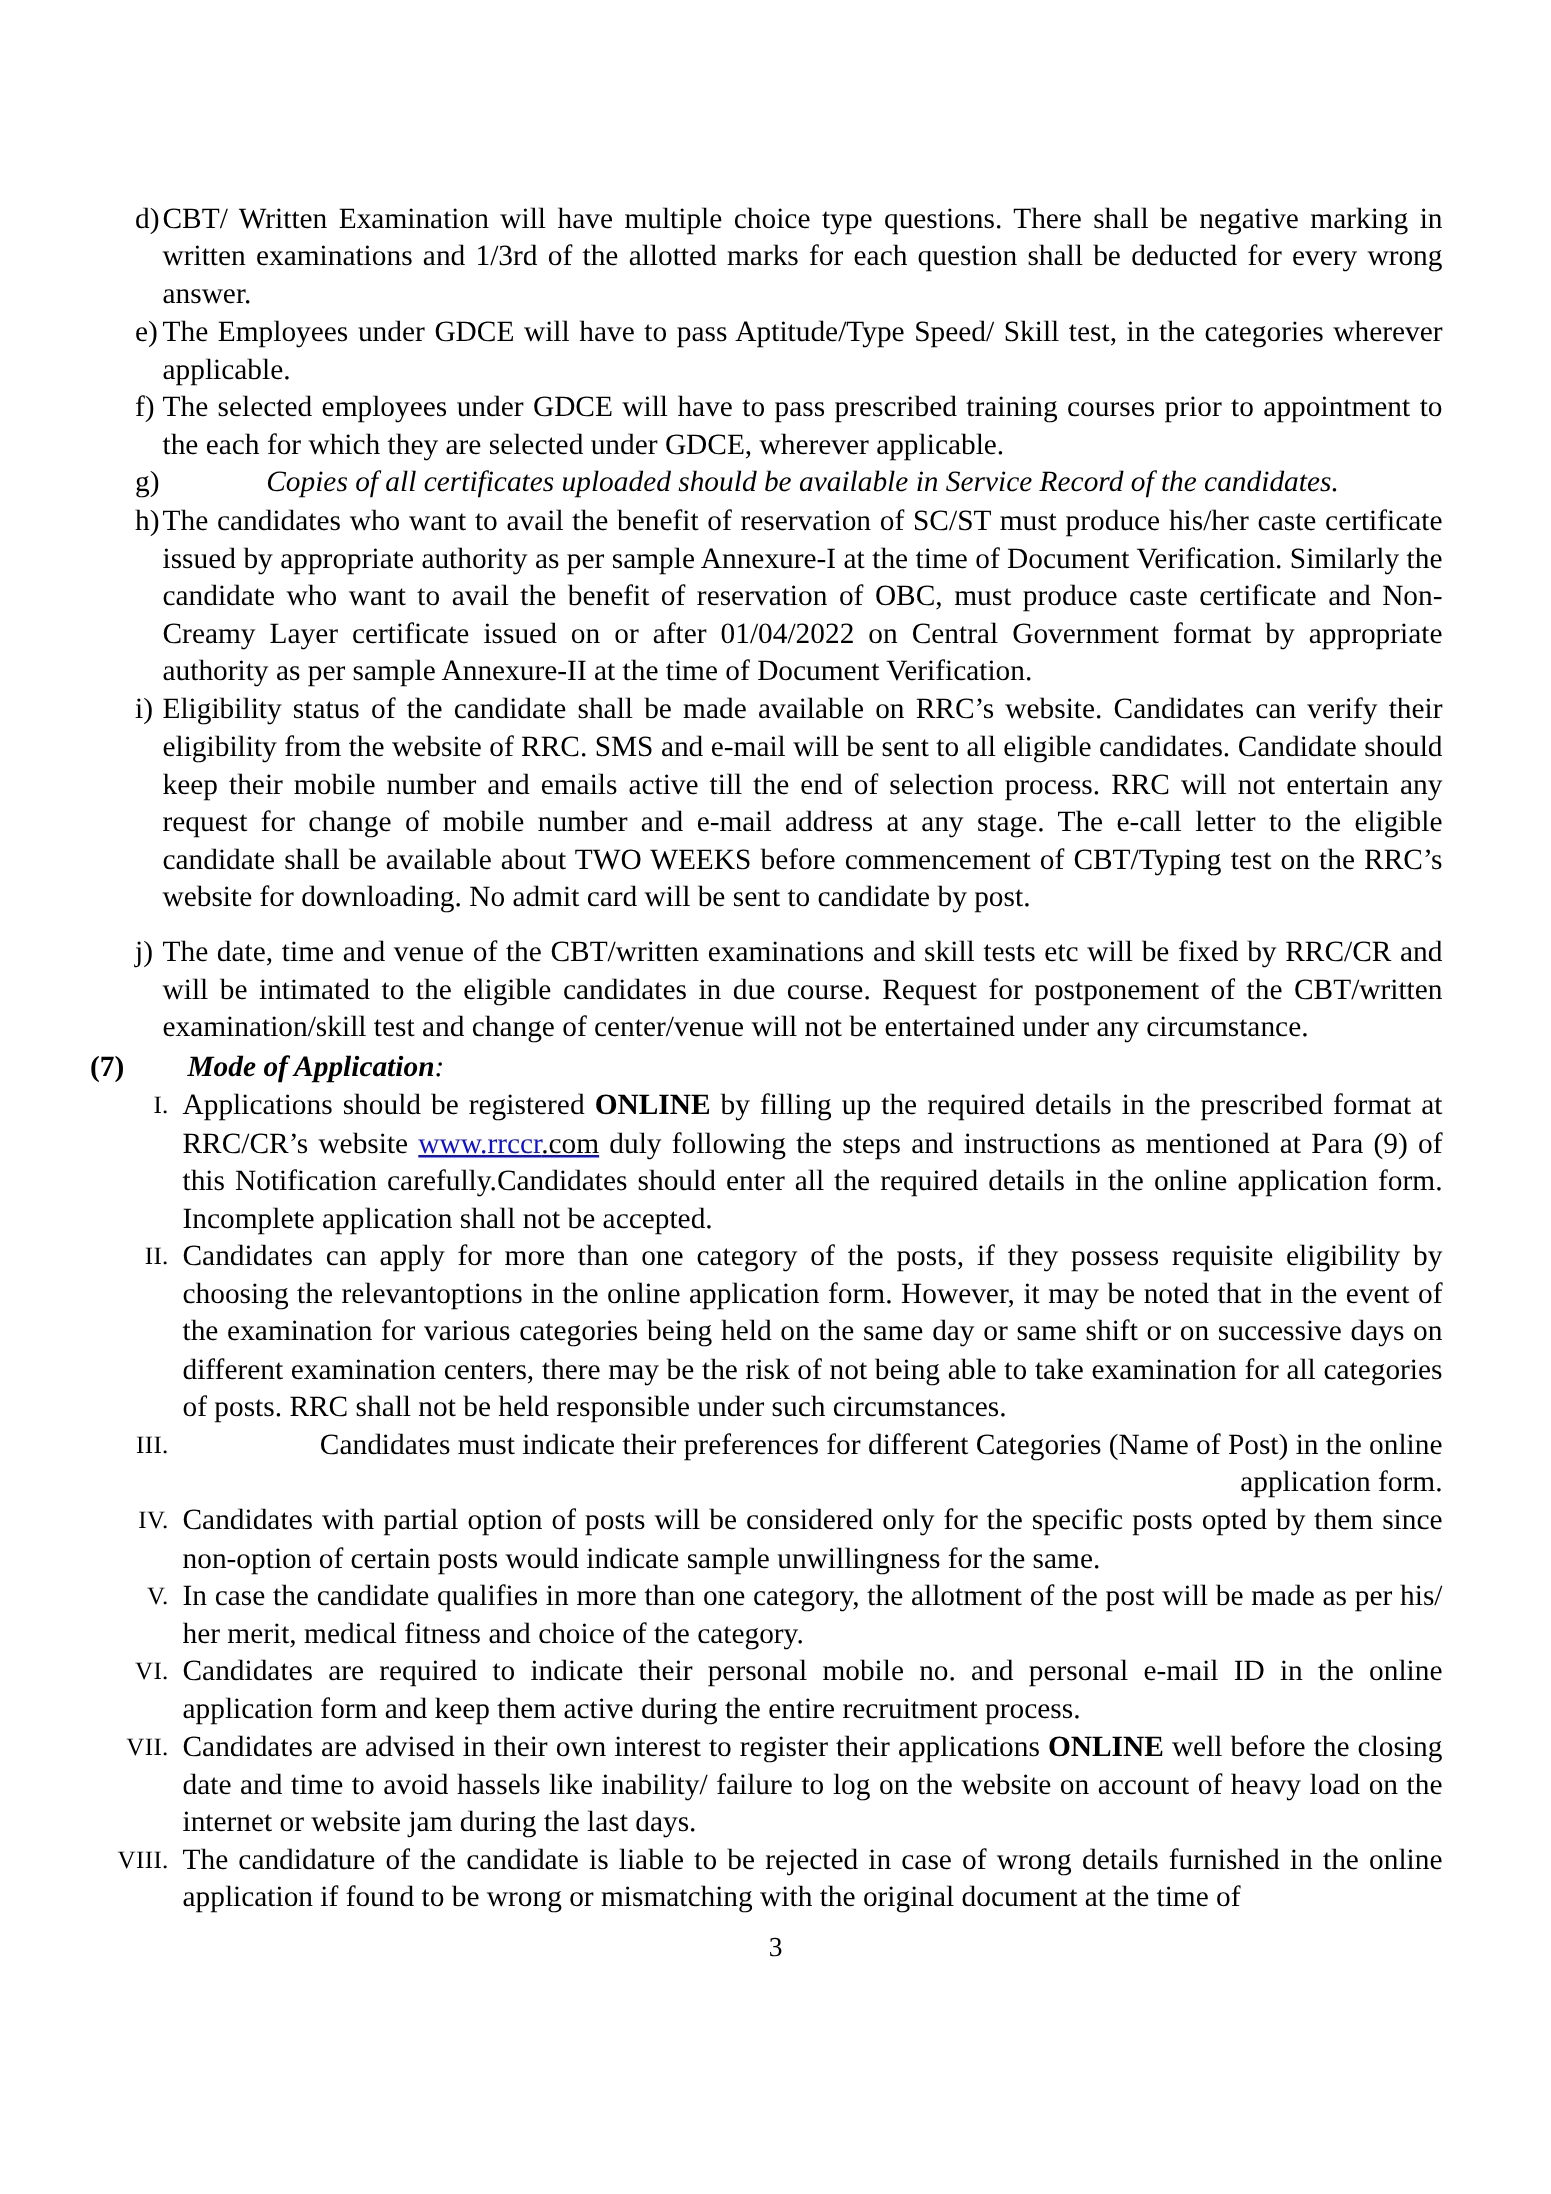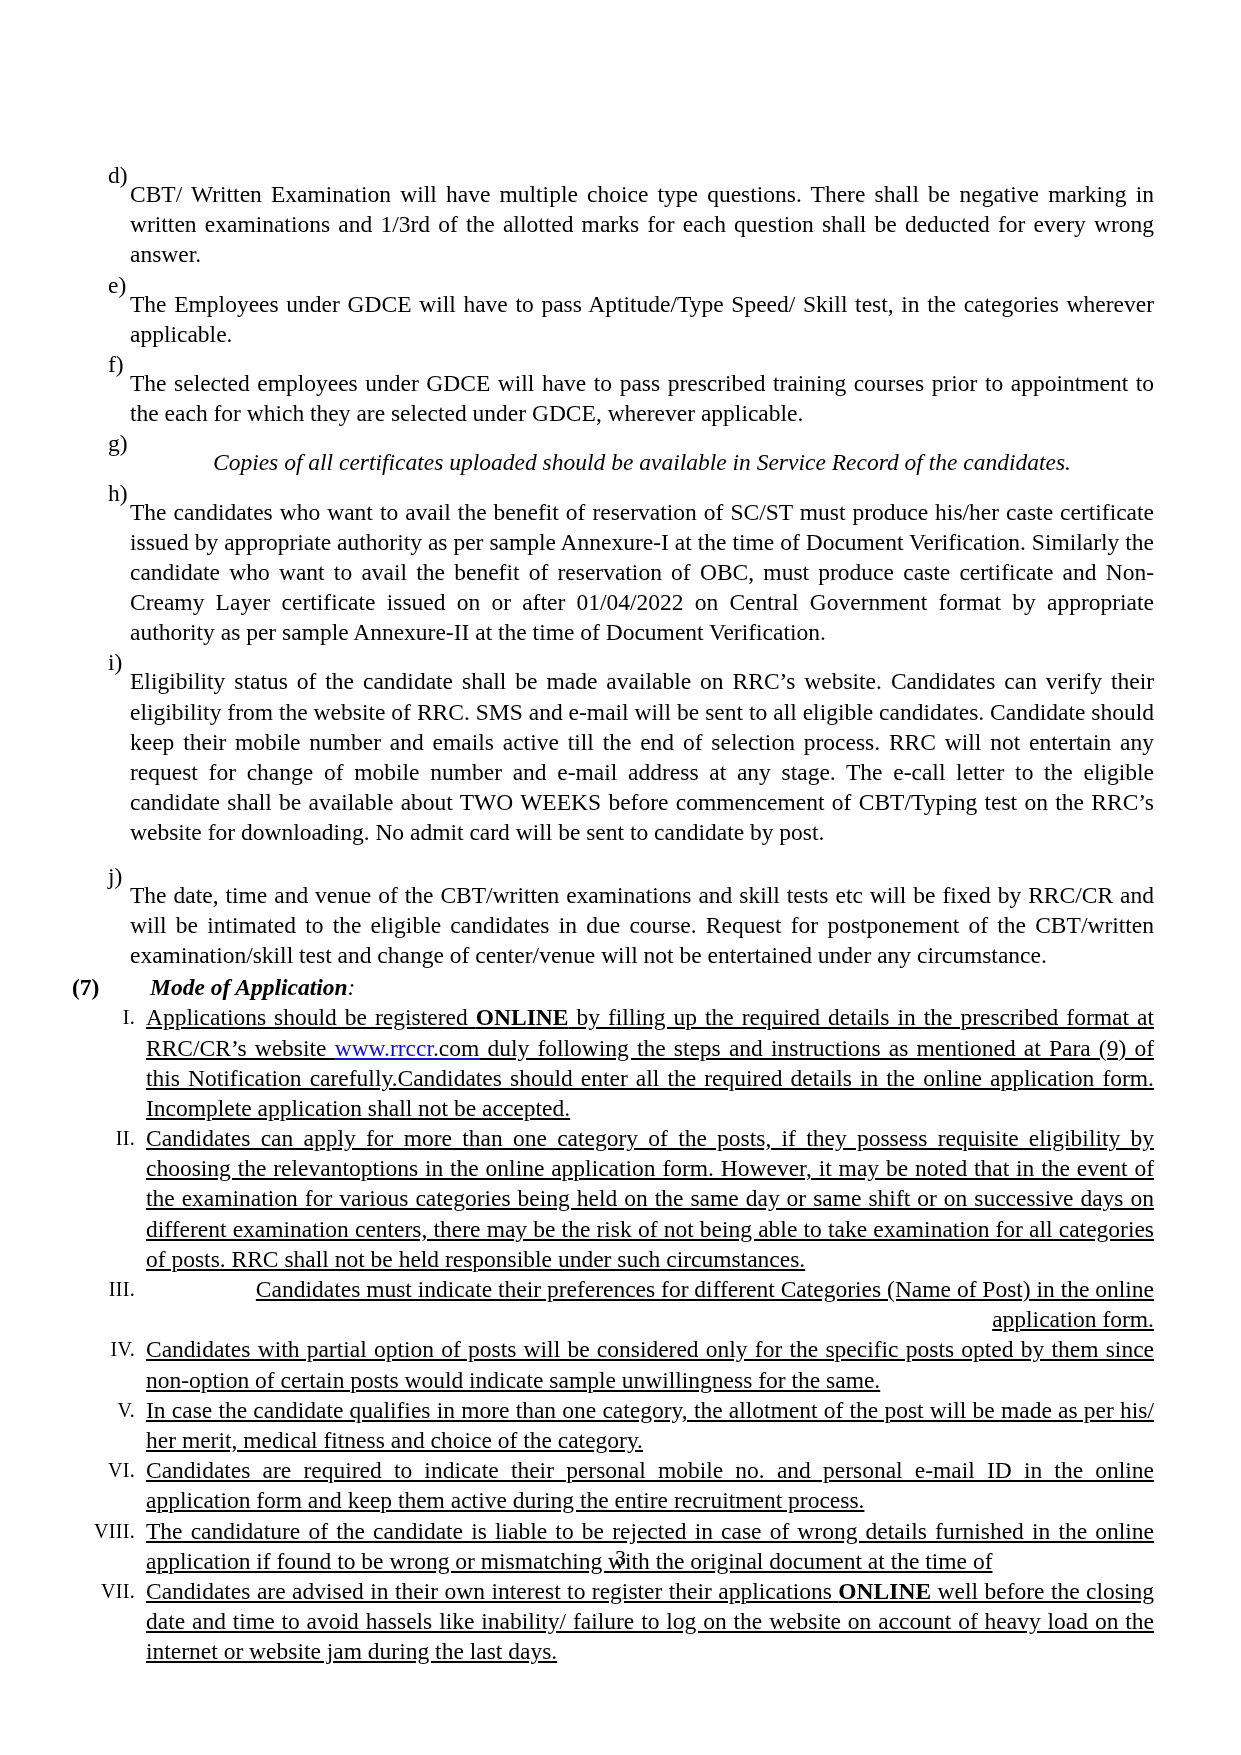--- a/index.html
+++ b/index.html
@@ -42,21 +42,20 @@
     width: 58px;
     text-align: left;
     padding-left: 36px;
     box-sizing: border-box;
   }
   .alpha-body {
     flex: 1 1 auto;
     text-align: justify;
     text-justify: inter-word;
     hyphens: none;
-    margin-top: 19px;
   }
   .alpha-body.flush { text-align: center; font-style: italic; }
 
   
   .gap-small { height: 13px; }
 
   
   .heading-row {
     display: flex;
     align-items: flex-start;
@@ -95,21 +94,20 @@
     box-sizing: border-box;
     font-variant: small-caps;
     font-size: 20px;
     letter-spacing: 0.3px;
     padding-top: 3px;
   }
   .roman-body {
     flex: 1 1 auto;
     text-align: justify;
     text-justify: inter-word;
-    text-decoration: underline;
   }
   .roman-body.flush { text-align: right; }
 
   b, .bold { font-weight: bold; }
 
   a.weblink {
     color: #1111cc;
     text-decoration: underline;
   }
   a.weblink .tld {
@@ -205,28 +203,28 @@
         <span class="roman-marker">V.</span>
         <span class="roman-body">In case the candidate qualifies in more than one category, the allotment of the post will be made as per his/ her merit, medical fitness and choice of the category.</span>
       </li>
 
       <li class="roman-item">
         <span class="roman-marker">VI.</span>
         <span class="roman-body">Candidates are required to indicate their personal mobile no. and personal e-mail ID in the online application form and keep them active during the entire recruitment process.</span>
       </li>
 
       <li class="roman-item">
+        <span class="roman-marker">VII.</span>
+        <span class="roman-body"><span>Candidates are advised  in their own interest to register their applications </span><b>ONLINE</b><span> well before the closing date and time to avoid hassels like inability/ failure to log on the website on account of heavy load on the internet or website jam during the last days.</span></span>
+      </li>
+
+      <li class="roman-item">
         <span class="roman-marker">VIII.</span>
         <span class="roman-body">The candidature of the candidate is liable to be rejected in case of wrong details furnished in the online application if found to be wrong or mismatching with the original document at the time of</span>
       </li>
 
-      <li class="roman-item">
-        <span class="roman-marker">VII.</span>
-        <span class="roman-body"><span>Candidates are advised  in their own interest to register their applications </span><b>ONLINE</b><span> well before the closing date and time to avoid hassels like inability/ failure to log on the website on account of heavy load on the internet or website jam during the last days.</span></span>
-      </li>
-
     </ul>
 
   </div>
 
   <div class="page-number">3</div>
 
 </div>
 
 </body></html>

